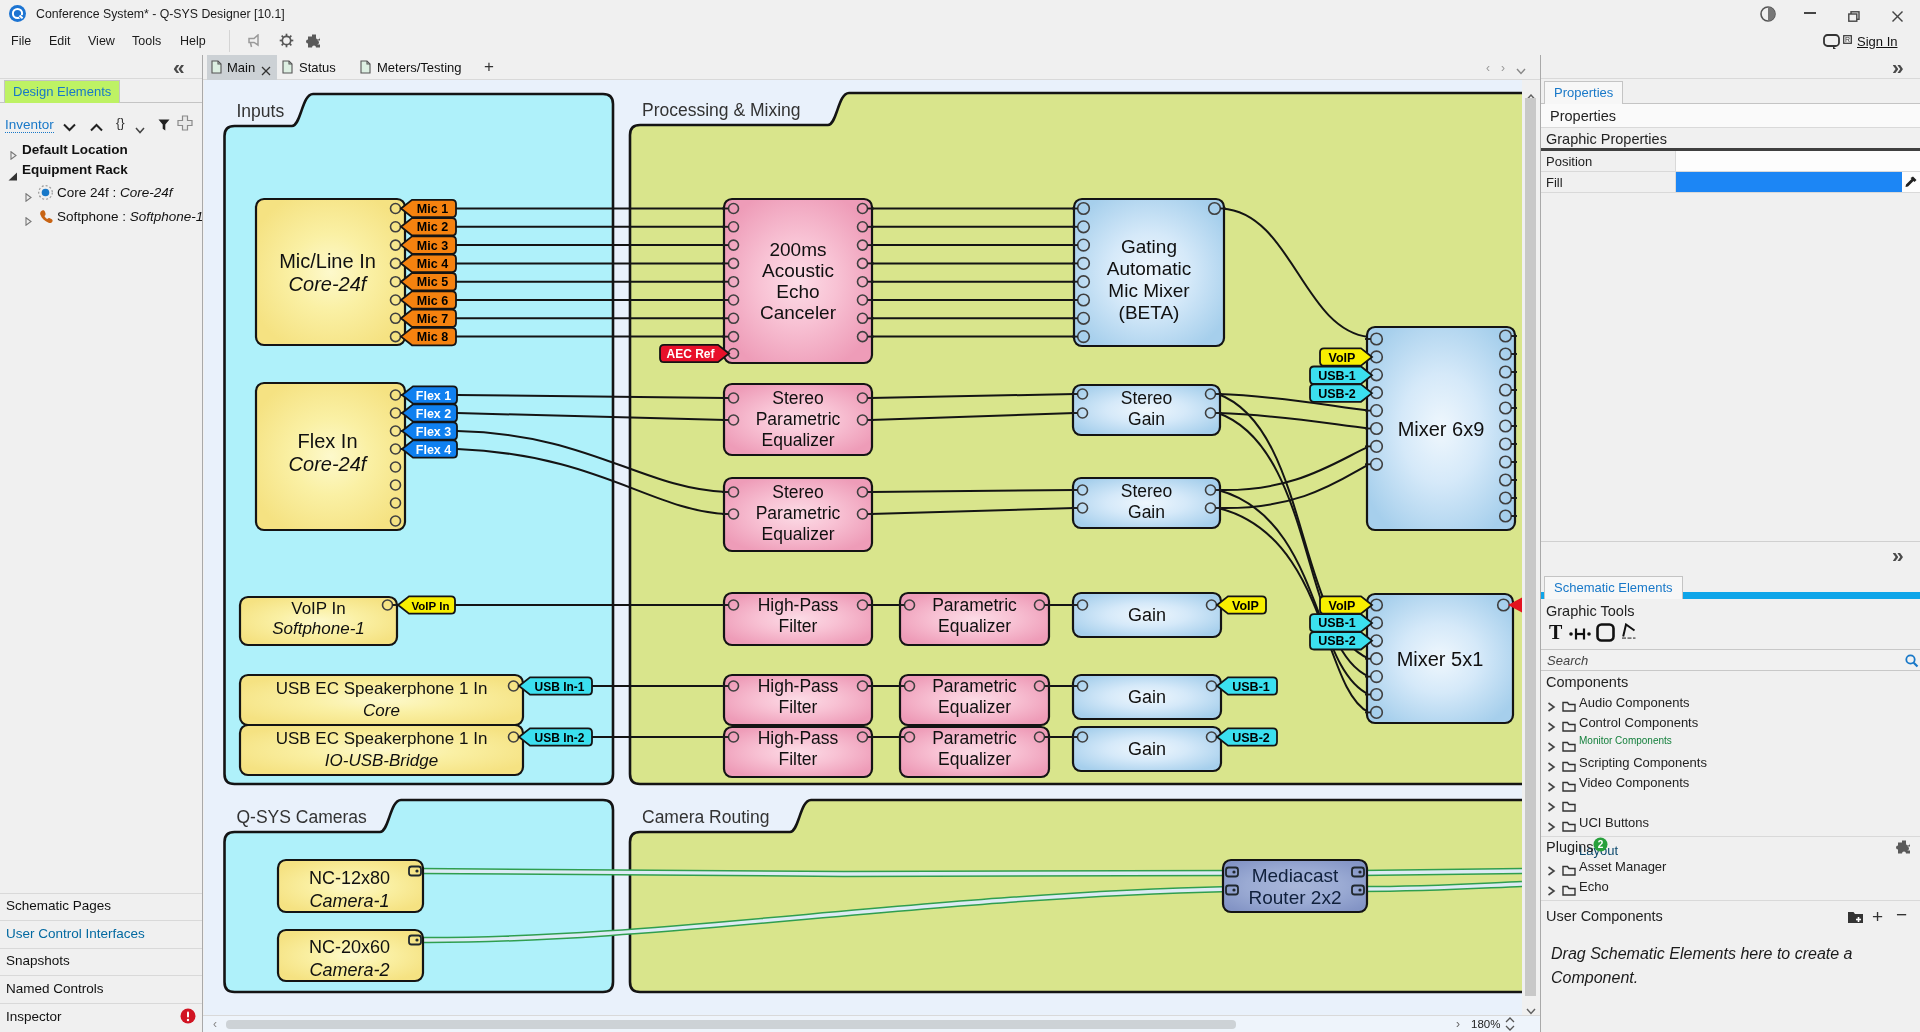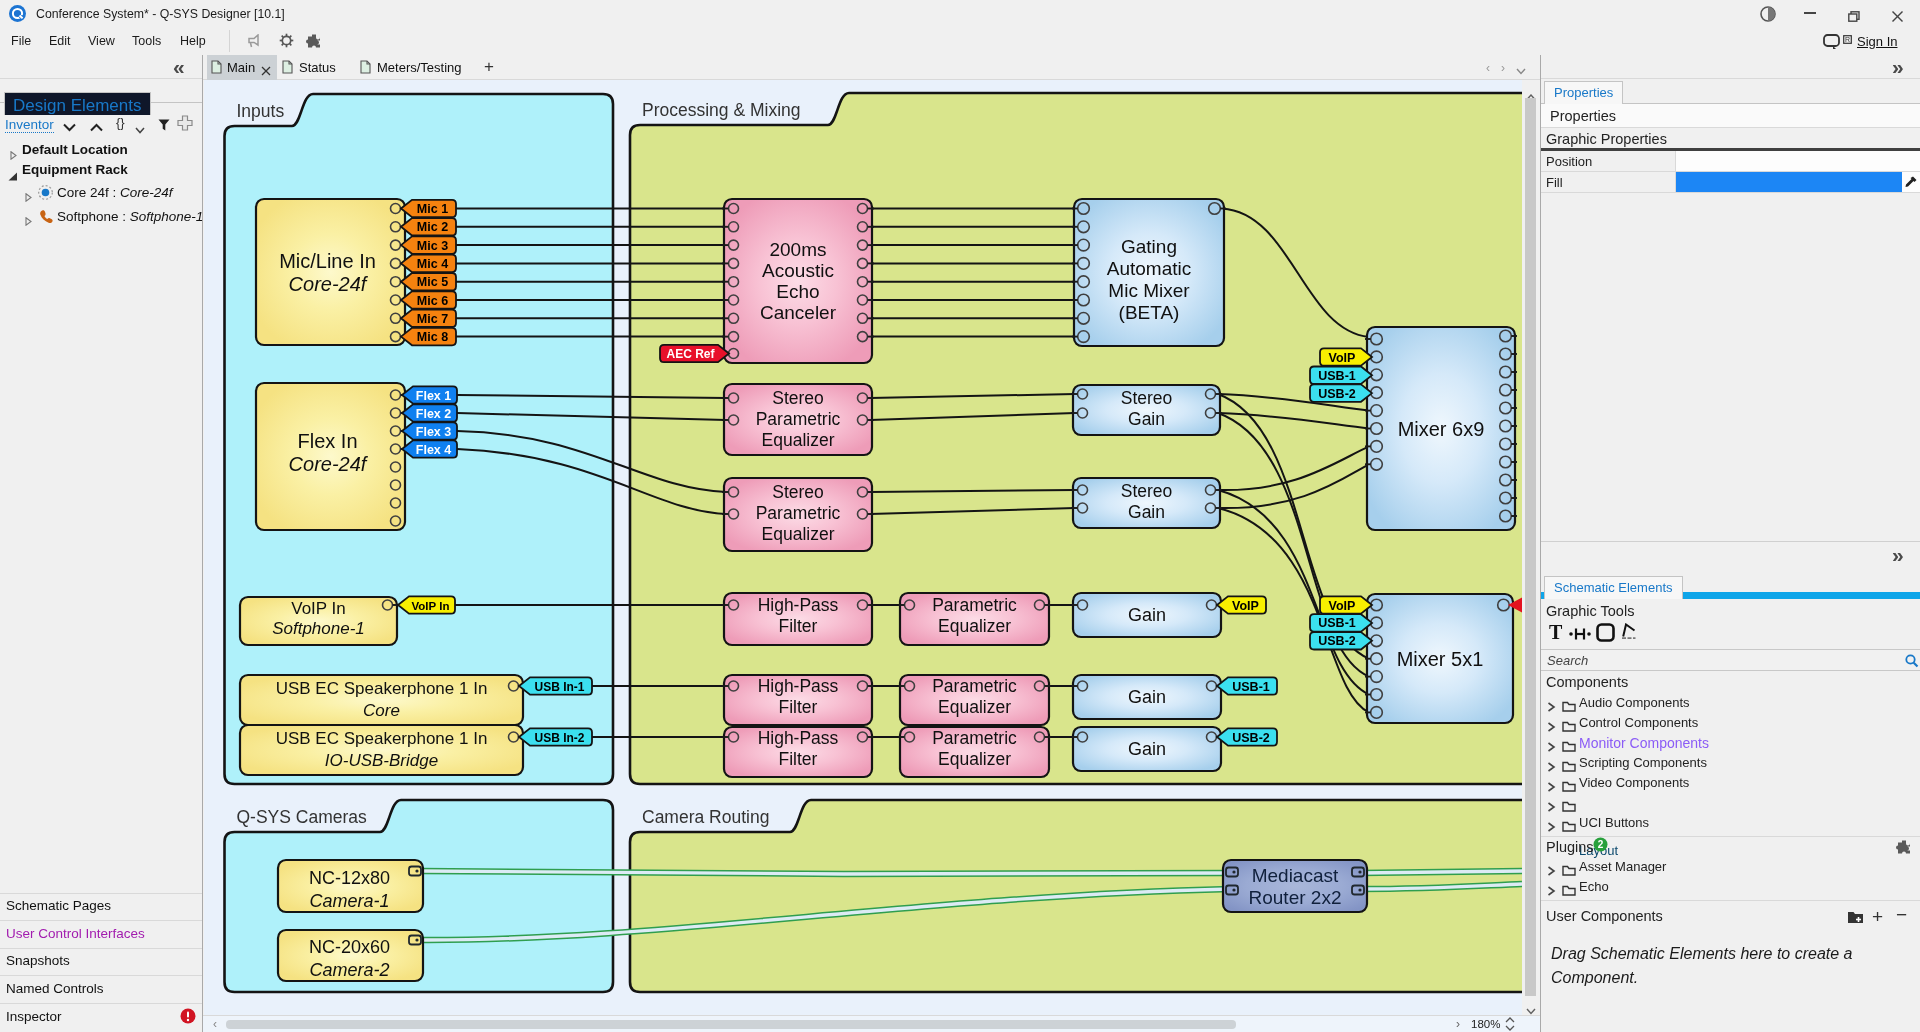--- a/index.html
+++ b/index.html
@@ -68,21 +68,21 @@
         <text x="4.5" y="7" font-size="7" text-anchor="middle" fill="#333">R</text>
       </svg></div>
   <div class="abs" style="left:1857px;top:7px;font-size:13px;color:#111;text-decoration:underline;">Sign In</div>
 </div>
 
 <div class="abs" style="left:0;top:55px;width:203px;height:977px;background:#f0f0f0;border-right:1px solid #a9a9a9;">
   <div class="abs" style="left:0;top:0;width:202px;height:24px;border-bottom:1px solid #d9d9d9;">
     <div class="abs" style="left:173px;top:0px;font-size:21px;font-weight:bold;color:#4a4a4a;">«</div>
   </div>
   <div class="abs" style="left:0;top:25px;width:202px;height:23px;border-bottom:1px solid #c4c4c4;">
-    <div class="abs" style="left:4px;top:12px;height:23px;padding:3px 8px 0 8px;background:#0f172a;border:1px solid #c4c4c4;border-bottom:none;font-size:17px;color:#1878c8;">Design Elements</div>
+    <div class="abs" style="left:4px;top:0;height:23px;padding:3px 8px 0 8px;background:#bef264;border:1px solid #c4c4c4;border-bottom:none;font-size:13px;color:#1878c8;">Design Elements</div>
   </div>
 
   <div class="abs" style="left:5px;top:62px;font-size:13.5px;color:#1878c8;border-bottom:1px dotted #1878c8;">Inventor</div>
   <div class="abs" style="left:63px;top:63px;"><svg width="13" height="9" viewBox="0 0 13 9" style="">
         <path d="M1,1.5 L6.5,7 L12,1.5" fill="none" stroke="#222" stroke-width="2"></path>
       </svg></div>
   <div class="abs" style="left:90px;top:63px;"><svg width="13" height="9" viewBox="0 0 13 9" style="">
         <path d="M1,7.5 L6.5,2 L12,7.5" fill="none" stroke="#222" stroke-width="2"></path>
       </svg></div>
   <div class="abs" style="left:116px;top:60px;font-size:13px;color:#333;">{}</div>
@@ -116,21 +116,21 @@
         <path d="M1,0.8 L6,4.5 L1,8.2 Z" fill="none" stroke="#777" stroke-width="1.1"></path>
       </svg></div>
   <div class="abs" style="left:39px;top:154px;"><svg width="14" height="14" viewBox="0 0 14 14" style="">
         <path d="M3.2,1.4 C4.6,0.9 5.6,1.5 6,2.8 L6.5,4.6 C6.8,5.6 6.3,6.3 5.5,6.9 C6.1,8.3 7,9.2 8.3,9.9 C9,9.2 9.8,8.8 10.8,9.2 L12.4,9.9 C13.6,10.4 14,11.5 13.3,12.7 C12.6,13.9 11.2,14.2 9.6,13.7 C5.8,12.4 2.6,9.4 1.3,5.6 C0.8,4 1.5,2 3.2,1.4 Z" fill="#c86414"></path>
       </svg></div>
   <div class="abs" style="left:57px;top:154px;font-size:13.5px;color:#111;white-space:nowrap;">Softphone : <i>Softphone-1</i></div>
 
   <div class="abs" style="left:0;top:838px;width:202px;height:27px;border-top:1px solid #d9d9d9;"></div>
   <div class="abs" style="left:6px;top:843px;font-size:13.5px;color:#111;">Schematic Pages</div>
   <div class="abs" style="left:0;top:865px;width:202px;height:28px;border-top:1px solid #d9d9d9;"></div>
-  <div class="abs" style="left:6px;top:871px;font-size:13.5px;color:#a21caf;">User Control Interfaces</div>
+  <div class="abs" style="left:6px;top:871px;font-size:13.5px;color:#0369a1;">User Control Interfaces</div>
   <div class="abs" style="left:0;top:893px;width:202px;height:28px;border-top:1px solid #d9d9d9;"></div>
   <div class="abs" style="left:6px;top:898px;font-size:13.5px;color:#111;">Snapshots</div>
   <div class="abs" style="left:0;top:920px;width:202px;height:28px;border-top:1px solid #d9d9d9;"></div>
   <div class="abs" style="left:6px;top:926px;font-size:13.5px;color:#111;">Named Controls</div>
   <div class="abs" style="left:0;top:948px;width:202px;height:29px;border-top:1px solid #d9d9d9;"></div>
   <div class="abs" style="left:6px;top:954px;font-size:13.5px;color:#111;">Inspector</div>
   <div class="abs" style="left:180px;top:953px;"><svg width="16" height="16" viewBox="0 0 16 16" style="">
         <circle cx="8" cy="8" r="7.5" fill="#d11422"></circle>
         <rect x="7" y="3.5" width="2" height="6" rx="1" fill="#fff"></rect>
         <circle cx="8" cy="12" r="1.2" fill="#fff"></circle>
@@ -687,21 +687,21 @@
     <div class="abs" style="left:21px;top:663px;"><svg width="14" height="12" viewBox="0 0 14 12" style="">
         <path d="M1,2.5 h4.5 l1.5,2 H13 v6.5 H1 Z" fill="none" stroke="#333" stroke-width="1.4"></path>
       </svg></div>
     <div class="abs" style="left:38px;top:660px;font-size:13px;color:#222;">Control Components</div>
     <div class="abs" style="left:6px;top:683px;"><svg width="9" height="10" viewBox="0 0 9 10" style="">
         <path d="M1.5,1 L7,5 L1.5,9" fill="none" stroke="#444" stroke-width="1.6"></path>
       </svg></div>
     <div class="abs" style="left:21px;top:683px;"><svg width="14" height="12" viewBox="0 0 14 12" style="">
         <path d="M1,2.5 h4.5 l1.5,2 H13 v6.5 H1 Z" fill="none" stroke="#333" stroke-width="1.4"></path>
       </svg></div>
-    <div class="abs" style="left:38px;top:680px;font-size:14px;color:#8b5cf6;text-align:right;">Monitor Components</div>
+    <div class="abs" style="left:38px;top:680px;font-size:10px;color:#15803d;text-align:right;">Monitor Components</div>
     <div class="abs" style="left:6px;top:703px;"><svg width="9" height="10" viewBox="0 0 9 10" style="">
         <path d="M1.5,1 L7,5 L1.5,9" fill="none" stroke="#444" stroke-width="1.6"></path>
       </svg></div>
     <div class="abs" style="left:21px;top:703px;"><svg width="14" height="12" viewBox="0 0 14 12" style="">
         <path d="M1,2.5 h4.5 l1.5,2 H13 v6.5 H1 Z" fill="none" stroke="#333" stroke-width="1.4"></path>
       </svg></div>
     <div class="abs" style="left:38px;top:700px;font-size:13px;color:#222;">Scripting Components</div>
     <div class="abs" style="left:6px;top:723px;"><svg width="9" height="10" viewBox="0 0 9 10" style="">
         <path d="M1.5,1 L7,5 L1.5,9" fill="none" stroke="#444" stroke-width="1.6"></path>
       </svg></div>

